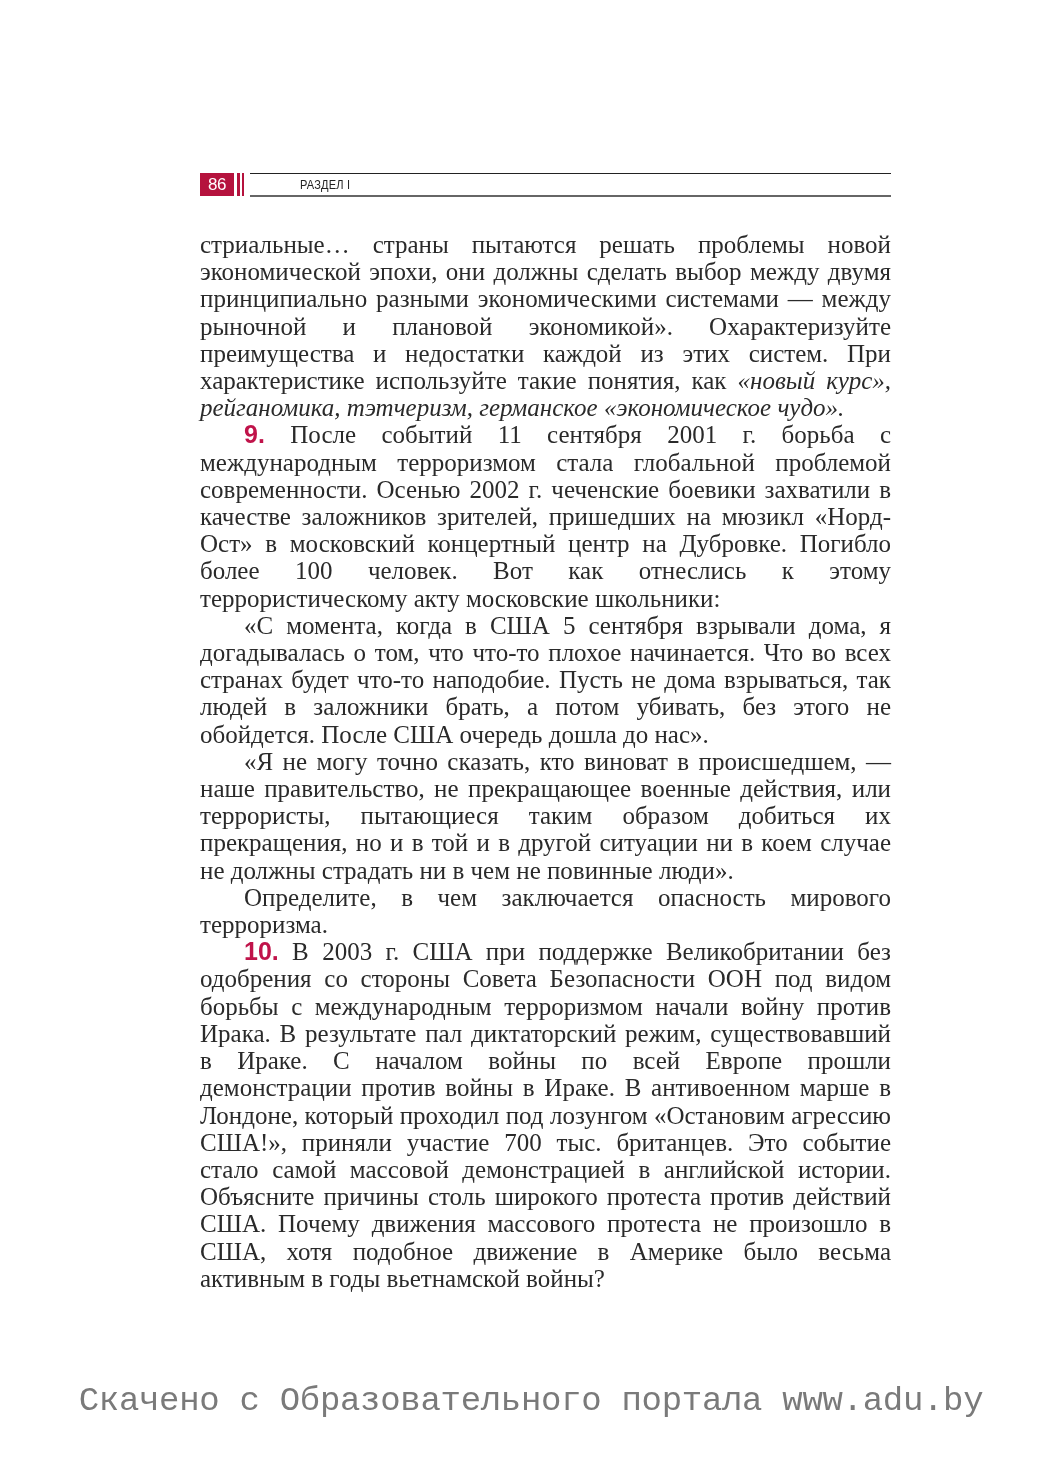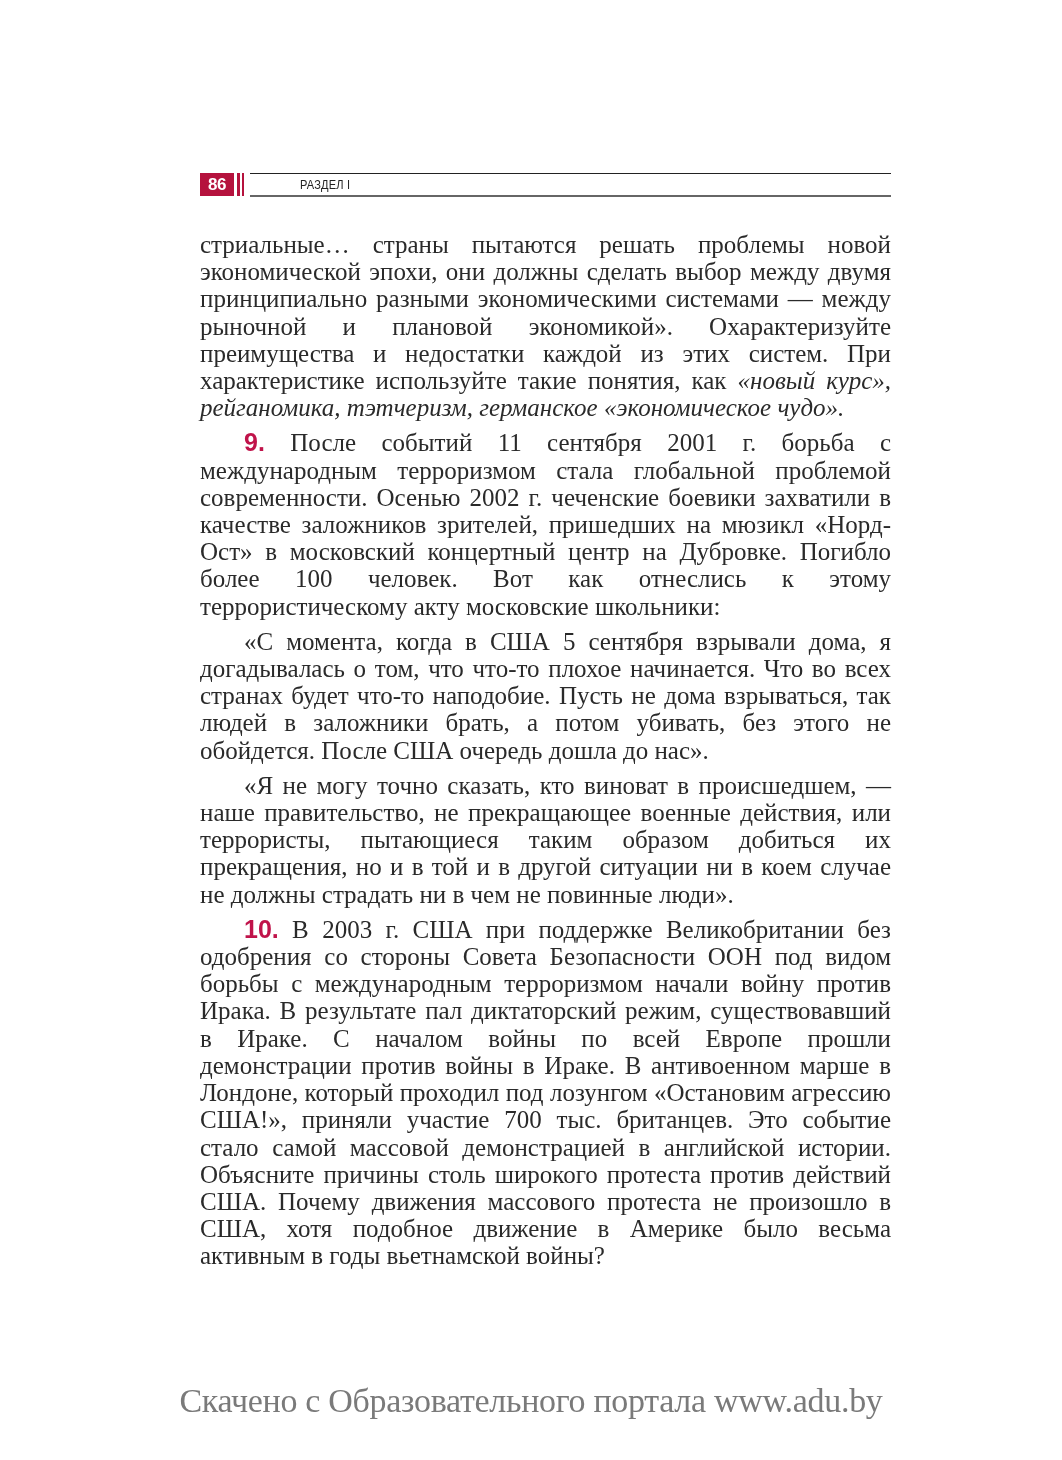--- a/index.html
+++ b/index.html
@@ -3,60 +3,61 @@
   <meta charset="utf-8">
   <style>
     html, body { margin: 0; padding: 0; background: #ffffff; }
     body { width: 1062px; height: 1460px; position: relative; overflow: hidden; }
     .header {
       position: absolute; left: 200px; top: 172px; width: 691px; height: 26px;
     }
     .page-num {
       position: absolute; left: 0; top: 1px; width: 34px; height: 23px;
       background: #b5123d; color: #ffffff;
-      font-family: "Liberation Sans", sans-serif; font-weight: bold; font-size: 17px;
+      font-family: "Liberation Sans", sans-serif; font-weight: normal; font-size: 17px;
       line-height: 23px; text-align: center; letter-spacing: -0.5px;
     }
     .bar1 { position: absolute; left: 37px; top: 1px; width: 3px; height: 23px; background: #b5123d; }
     .bar2 { position: absolute; left: 42px; top: 1px; width: 2px; height: 23px; background: #b5123d; }
     .rule-top { position: absolute; left: 50px; top: 1px; right: 0; height: 1px; background: #222; }
     .rule-bottom { position: absolute; left: 50px; top: 23px; right: 0; height: 2px; background: #666; }
     .section-label {
       position: absolute; left: 100px; top: 5px;
       font-family: "Liberation Sans", sans-serif; font-size: 13px; color: #222;
       letter-spacing: 0.2px; transform: scaleX(0.85); transform-origin: left;
     }
     .body-text {
       position: absolute; left: 200px; top: 231px; width: 691px;
       font-family: "Liberation Serif", serif; font-size: 25px; line-height: 27.2px;
       color: #2a2a2a; text-align: justify;
     }
     .body-text p { margin: 0; text-indent: 0; }
-    .body-text p.indent { text-indent: 44px; margin-top: 8px; }
+    .body-text p.indent { text-indent: 44px; }
     .it { font-style: italic; }
     .num { font-family: "Liberation Sans", sans-serif; font-weight: bold; color: #c0134a; }
     .footer {
       position: absolute; left: 0; top: 1382px; width: 1062px; text-align: center;
-      font-family: Liberation Serif, serif; font-size: 34px; color: #7a7a7a;
+      font-family: Liberation Mono, monospace; font-size: 34px; color: #7a7a7a;
       letter-spacing: -0.3px;
     }
   </style>
 </head>
 <body>
 
 <div class="header">
   <div class="page-num">86</div>
   <div class="bar1"></div>
   <div class="bar2"></div>
   <div class="rule-top"></div>
   <div class="rule-bottom"></div>
   <div class="section-label">РАЗДЕЛ I</div>
 </div>
 
 <div class="body-text">
   <p><span>стриальные… страны пытаются решать проблемы новой экономической эпохи, они должны сделать выбор между двумя принципиально разными экономическими системами — между рыночной и плановой экономикой». Охарактеризуйте преимущества и недостатки каждой из этих систем. При характеристике используйте такие понятия, как </span><span class="it">«новый курс», рейганомика, тэтчеризм, германское «экономическое чудо».</span></p>
   <p class="indent"><span class="num">9.</span><span> После событий 11 сентября 2001 г. борьба с международным терроризмом стала глобальной проблемой современности. Осенью 2002 г. чеченские боевики захватили в качестве заложников зрителей, пришедших на мюзикл «Норд-Ост» в московский концертный центр на Дубровке. Погибло более 100 человек. Вот как отнеслись к этому террористическому акту московские школьники:</span></p>
   <p class="indent">«С момента, когда в США 5 сентября взрывали дома, я догадывалась о том, что что-то плохое начинается. Что во всех странах будет что-то наподобие. Пусть не дома взрываться, так людей в заложники брать, а потом убивать, без этого не обойдется. После США очередь дошла до нас».</p>
   <p class="indent">«Я не могу точно сказать, кто виноват в происшедшем, — наше правительство, не прекращающее военные действия, или террористы, пытающиеся таким образом добиться их прекращения, но и в той и в другой ситуации ни в коем случае не должны страдать ни в чем не повинные люди».</p>
+  <p class="indent">Определите, в чем заключается опасность мирового терроризма.</p>
   <p class="indent"><span class="num">10.</span><span> В 2003 г. США при поддержке Великобритании без одобрения со стороны Совета Безопасности ООН под видом борьбы с международным терроризмом начали войну против Ирака. В результате пал диктаторский режим, существовавший в Ираке. С началом войны по всей Европе прошли демонстрации против войны в Ираке. В антивоенном марше в Лондоне, который проходил под лозунгом «Остановим агрессию США!», приняли участие 700 тыс. британцев. Это событие стало самой массовой демонстрацией в английской истории. Объясните причины столь широкого протеста против действий США. Почему движения массового протеста не произошло в США, хотя подобное движение в Америке было весьма активным в годы вьетнамской войны?</span></p>
 </div>
 
 <div class="footer">Скачено с Образовательного портала www.adu.by</div>
 
 </body></html>

